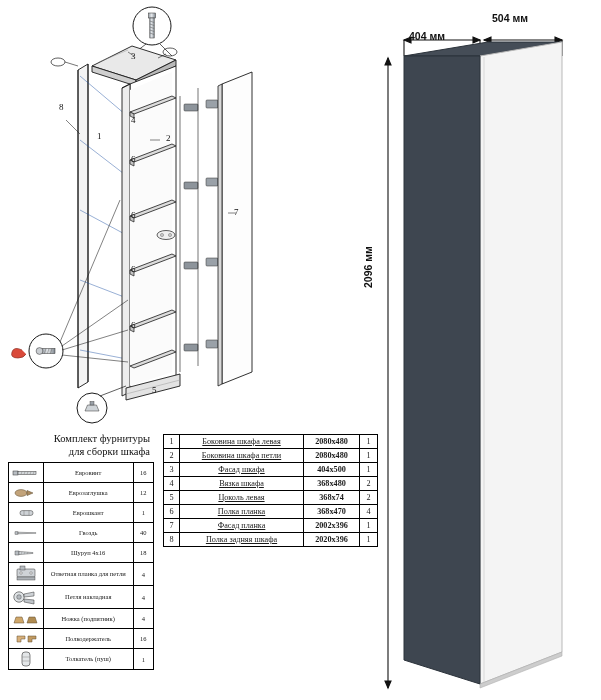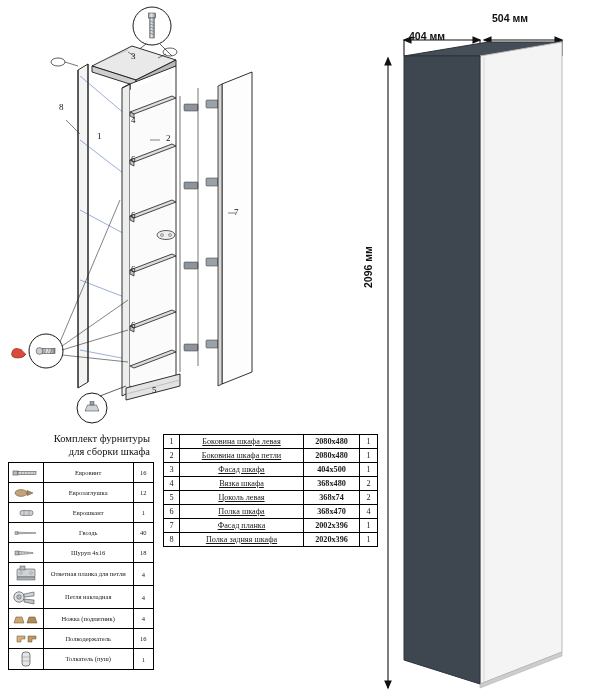--- a/index.html
+++ b/index.html
@@ -380,21 +380,21 @@
         <td class="qt">2</td>
       </tr>
       <tr>
         <td class="no">5</td>
         <td class="nm">Цоколь левая</td>
         <td class="dm">368х74</td>
         <td class="qt">2</td>
       </tr>
       <tr>
         <td class="no">6</td>
-        <td class="nm">Полка шкафа</td>
+        <td class="nm">Полка планка</td>
         <td class="dm">368х470</td>
         <td class="qt">4</td>
       </tr>
       <tr>
         <td class="no">7</td>
         <td class="nm">Фасад планка</td>
         <td class="dm">2002х396</td>
         <td class="qt">1</td>
       </tr>
       <tr>

